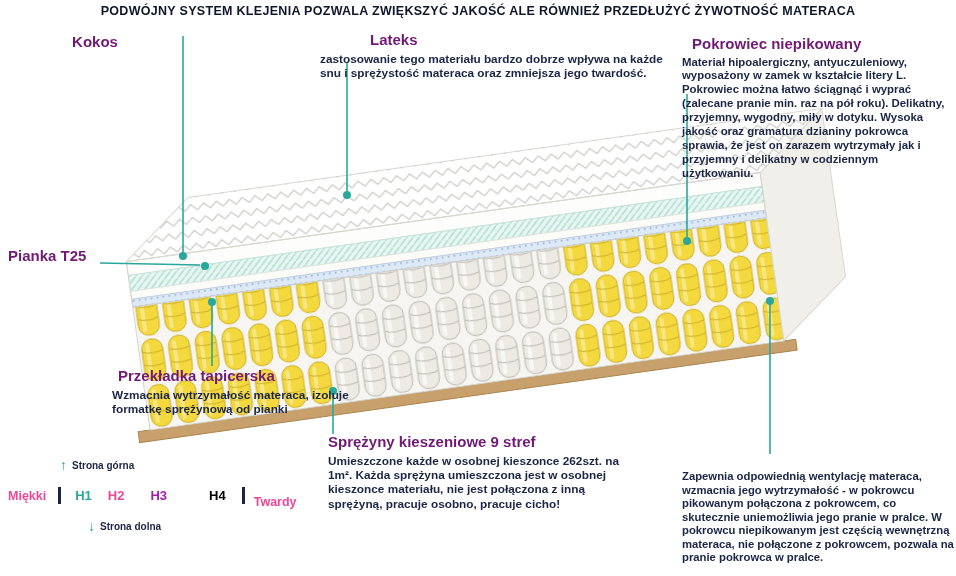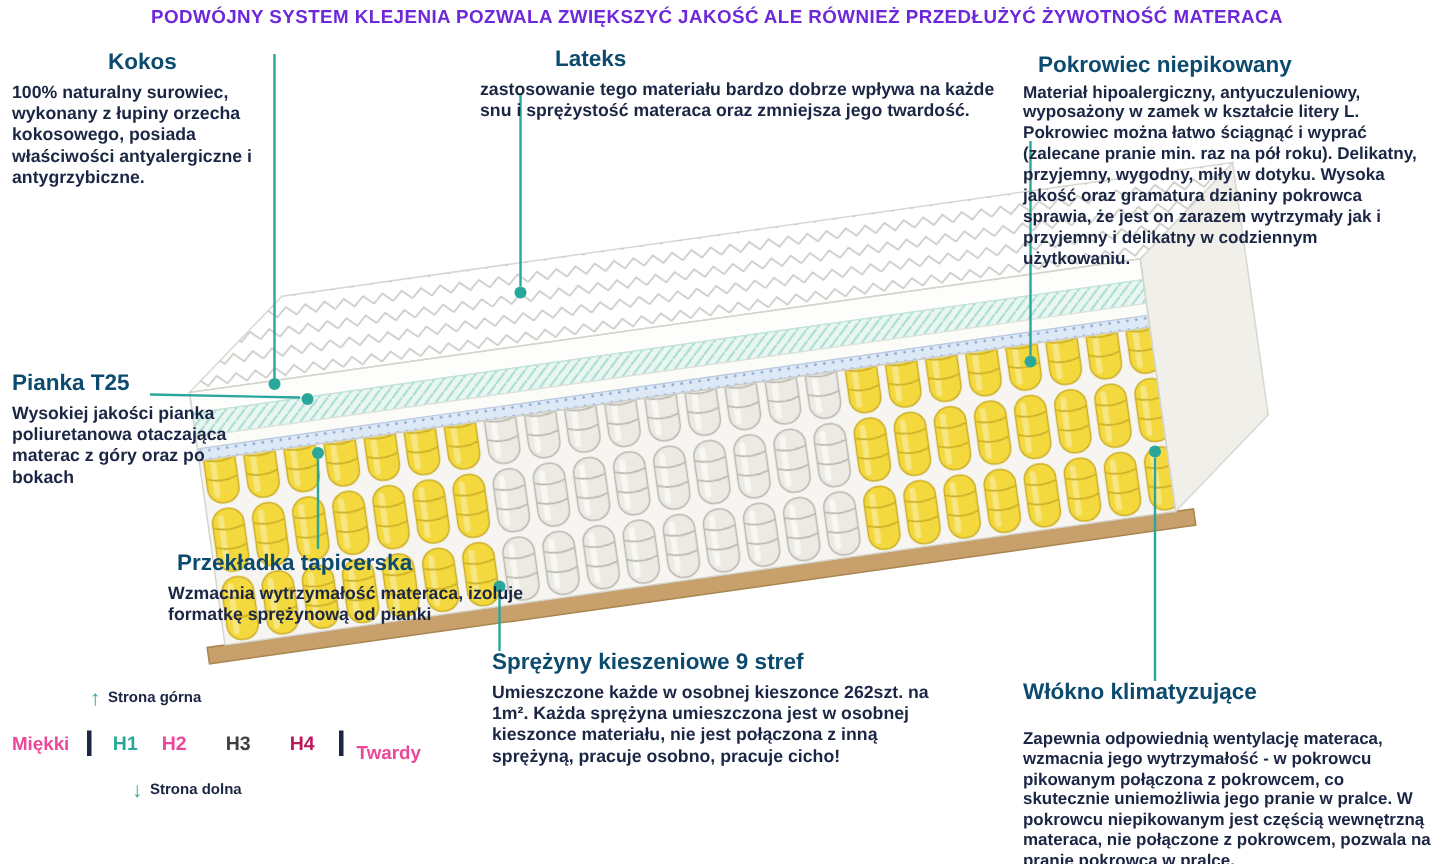--- a/index.html
+++ b/index.html
@@ -4,25 +4,25 @@
 <style>
   html,body{margin:0;padding:0;}
   body{
     width:956px;height:576px;position:relative;overflow:hidden;
     background:#ffffff;
     font-family:"Liberation Sans","DejaVu Sans",sans-serif;
     color:#1b2544;
   }
   .hdr{
     position:absolute;top:4px;left:0;width:956px;text-align:center;
-    font-size:12.5px;font-weight:bold;color:#6d28d9;letter-spacing:.3px;
+    font-size:12.5px;font-weight:bold;color:#0f172a;letter-spacing:.3px;
   }
   .callout{position:absolute;}
   .callout h3{
-    margin:0 0 3px 0;font-size:15px;font-weight:bold;color:#0c4a6e;line-height:1.1;
+    margin:0 0 3px 0;font-size:15px;font-weight:bold;color:#701a75;line-height:1.1;
   }
   .callout p{
     margin:0;font-size:11.8px;font-weight:bold;line-height:1.22;color:#1b2544;
   }
   .c-kokos{left:8px;top:34px;width:174px;}
   .c-kokos h3{text-align:center;}
   .c-lateks{left:320px;top:32px;width:345px;}
   .c-lateks h3{padding-left:50px;}
   .c-pokrowiec{left:682px;top:36px;width:270px;}
   .c-pokrowiec h3{padding-left:10px;}
@@ -42,22 +42,22 @@
   }
   .scale .side.top{padding-left:52px;margin-bottom:10px;}
   .scale .side.bottom{padding-left:80px;margin-top:10px;}
   .arrow{color:#2aa79b;font-size:14px;font-weight:bold;line-height:1;}
   .scale-row{display:flex;align-items:center;}
   .softhard{font-size:12.5px;font-weight:bold;color:#ec4899;}
   .bracket{width:3px;height:17px;background:#1b2544;display:inline-block;}
   .lv{font-size:13px;font-weight:bold;}
   .lv-0{color:#2aa79b;margin:0 0 0 14px;}
   .lv-1{color:#ec4899;margin:0 0 0 16px;}
-  .lv-2{color:#404040;margin:0 0 0 26px;}
-  .lv-3{color:#be185d;margin:0 0 0 26px;}
+  .lv-2{color:#a21caf;margin:0 16px 0 26px;}
+  .lv-3{color:#000000;margin:0 0 0 26px;}
   .mk{margin-right:10px;}
   .tw{margin-left:9px;margin-top:13px;}
   .br-l{margin-left:2px;}
   .br-r{margin-left:16px;}
 </style>
 </head>
 <body>
 
 <svg class="layer-svg" width="956" height="576" viewBox="0 0 956 576">
   <defs>
@@ -126,50 +126,47 @@
     <circle cx="212" cy="302" r="4"></circle>
     <circle cx="333" cy="391" r="4"></circle>
     <circle cx="770" cy="301" r="4"></circle>
   </g>
 </svg>
 
 <div class="hdr txt">PODWÓJNY SYSTEM KLEJENIA POZWALA ZWIĘKSZYĆ JAKOŚĆ ALE RÓWNIEŻ PRZEDŁUŻYĆ ŻYWOTNOŚĆ MATERACA</div>
 
 <div class="callout c-kokos txt">
   <h3>Kokos</h3>
-  <p>100% naturalny surowiec, wykonany z łupiny orzecha kokosowego, posiada właściwości antyalergiczne i antygrzybiczne.</p>
 </div>
 
 <div class="callout c-lateks txt">
   <h3>Lateks</h3>
   <p>zastosowanie tego materiału bardzo dobrze wpływa na każde snu i sprężystość materaca oraz zmniejsza jego twardość.</p>
 </div>
 
 <div class="callout c-pokrowiec txt">
   <h3>Pokrowiec niepikowany</h3>
   <p>Materiał hipoalergiczny, antyuczuleniowy, wyposażony w zamek w kształcie litery L. Pokrowiec można łatwo ściągnąć i wyprać (zalecane pranie min. raz na pół roku). Delikatny, przyjemny, wygodny, miły w dotyku. Wysoka jakość oraz gramatura dzianiny pokrowca sprawia, że jest on zarazem wytrzymały jak i przyjemny i delikatny w codziennym użytkowaniu.</p>
 </div>
 
 <div class="callout c-pianka txt">
   <h3>Pianka T25</h3>
-  <p>Wysokiej jakości pianka poliuretanowa otaczająca materac z góry oraz po bokach</p>
 </div>
 
 <div class="callout c-przekladka txt">
   <h3>Przekładka tapicerska</h3>
   <p>Wzmacnia wytrzymałość materaca, izoluje formatkę sprężynową od pianki</p>
 </div>
 
 <div class="callout c-sprezyny txt">
   <h3>Sprężyny kieszeniowe 9 stref</h3>
   <p>Umieszczone każde w osobnej kieszonce 262szt. na 1m². Każda sprężyna umieszczona jest w osobnej kieszonce materiału, nie jest połączona z inną sprężyną, pracuje osobno, pracuje cicho!</p>
 </div>
 
 <div class="callout c-wlokno txt">
-  <h3>Włókno klimatyzujące</h3>
   <p>Zapewnia odpowiednią wentylację materaca, wzmacnia jego wytrzymałość - w pokrowcu pikowanym połączona z pokrowcem, co skutecznie uniemożliwia jego pranie w pralce. W pokrowcu niepikowanym jest częścią wewnętrzną materaca, nie połączone z pokrowcem, pozwala na pranie pokrowca w pralce.</p>
 </div>
 
 <div class="scale">
   <div class="side top">
     <span class="arrow">↑</span>
     <span>Strona górna</span>
   </div>
   <div class="scale-row">
     <span class="softhard mk">Miękki</span>

